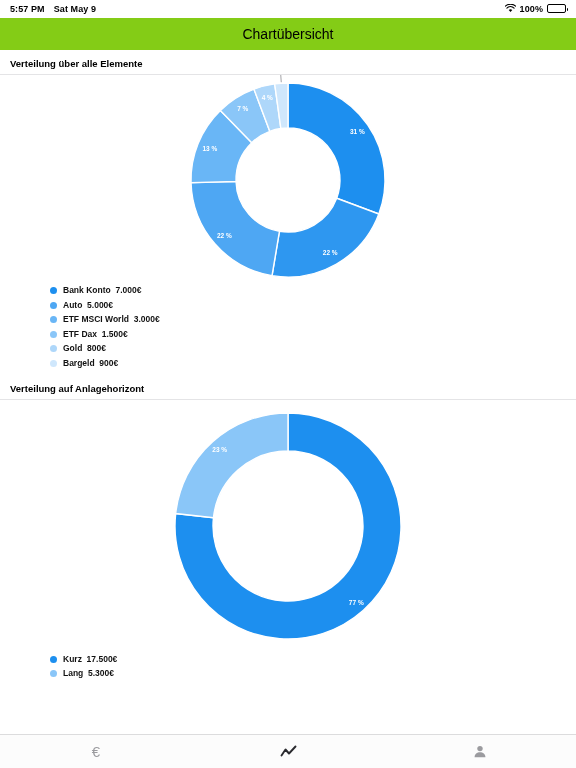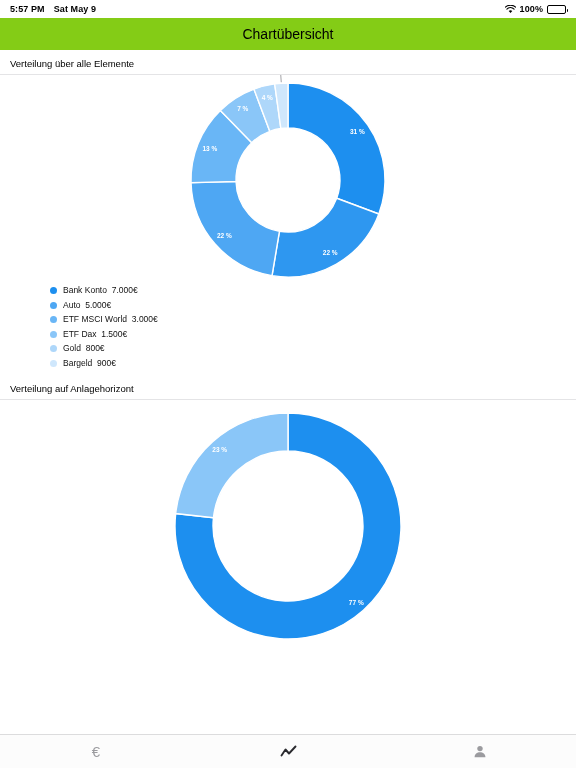--- a/index.html
+++ b/index.html
@@ -27,21 +27,21 @@
     display: flex;
     align-items: center;
     padding: 0 10px 0 10px;
     font-size: 9px;
     font-weight: bold;
     color: #000;
     letter-spacing: 0.1px;
   }
   .statusbar .left { display: flex; align-items: center; gap: 9px; }
   .statusbar .spacer { flex: 1 1 auto; }
-  .statusbar .right { display: flex; align-items: flex-end; gap: 4px; }
+  .statusbar .right { display: flex; align-items: flex-start; gap: 4px; }
   .wifi-icon { display: inline-block; width: 11px; height: 9px; position: relative; }
   .wifi-icon svg { display: block; }
   .battery {
     width: 19px; height: 9px;
     border: 1px solid #000;
     border-radius: 2px;
     position: relative;
     padding: 1px;
   }
   .battery::after {
@@ -71,21 +71,21 @@
   
   .content {
     flex: 1 1 auto;
     overflow: hidden;
     position: relative;
     background: #ffffff;
   }
 
   .section-header {
     font-size: 9.5px;
-    font-weight: normal;
+    font-weight: bold;
     color: #000;
     padding: 0 0 5px 10px;
   }
   .hr {
     height: 1px;
     background: #e4e4e6;
     width: 100%;
   }
   .section {
     padding-top: 8px;
@@ -109,20 +109,21 @@
     font-family: "Liberation Sans", sans-serif;
     font-weight: bold;
   }
 
   
   .legend {
     padding-left: 50px;
     display: flex;
     flex-direction: column;
     gap: 3.5px;
+    font-weight: bold;
   }
   .legend-row {
     display: flex;
     align-items: center;
     gap: 6px;
     font-size: 8.5px;
     color: #111;
     line-height: 11px;
   }
   .legend-dot {
@@ -239,20 +240,30 @@
 
       <div class="chart-wrap">
         <svg id="chart2" width="576" height="252" viewBox="0 0 576 252">
             <path d="M 288 13 A 113 113 0 1 1 175.6858334630717 113.569071027669 L 213.4551992011538 117.74938342544402 A 75 75 0 1 0 288 51 Z" fill="#1d8fef" stroke="#ffffff" stroke-width="1.4"></path>
             <text x="356.2823213136547" y="204.55676491970286" text-anchor="middle" class="slice-label">77 %</text>
             <path d="M 175.6858334630717 113.569071027669 A 113 113 0 0 1 288 13 L 288 51 A 75 75 0 0 0 213.4551992011538 117.74938342544402 Z" fill="#8ac6f8" stroke="#ffffff" stroke-width="1.4"></path>
             <text x="219.71767868634532" y="52.043235080297165" text-anchor="middle" class="slice-label">23 %</text>
           </svg>
       </div>
 
+      <div class="legend" style="padding-top:2px">
+        <div class="legend-row">
+          <span class="legend-dot" style="background:#1d8fef"></span>
+          <span class="legend-label">Kurz  17.500€</span>
+        </div>
+        <div class="legend-row">
+          <span class="legend-dot" style="background:#8ac6f8"></span>
+          <span class="legend-label">Lang  5.300€</span>
+        </div>
+      </div>
     </div>
 
   </div>
 
   <div class="tabbar">
     <div class="tab">
       <span style="font-size:15px;color:#9b9b9f;line-height:1">€</span>
     </div>
     <div class="tab">
       <span>

